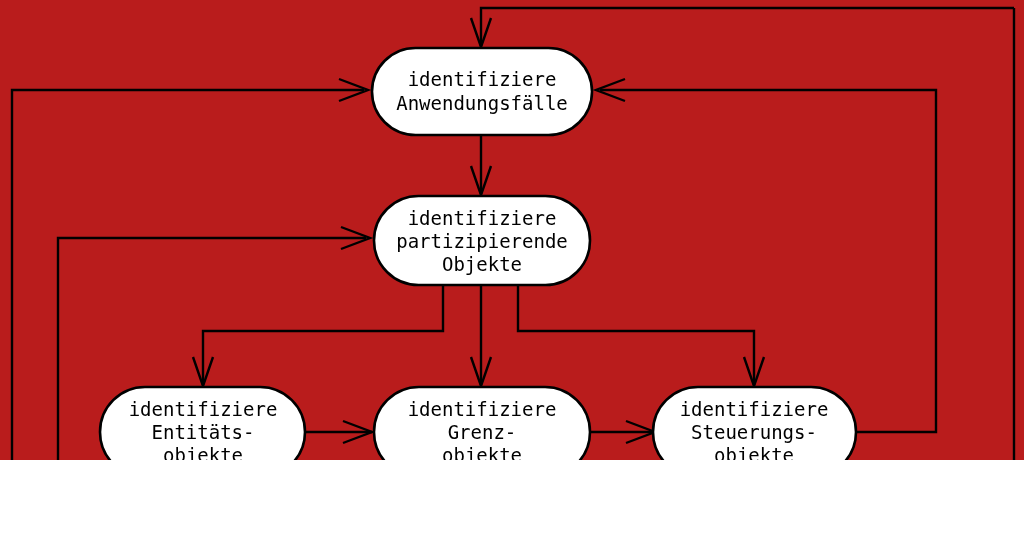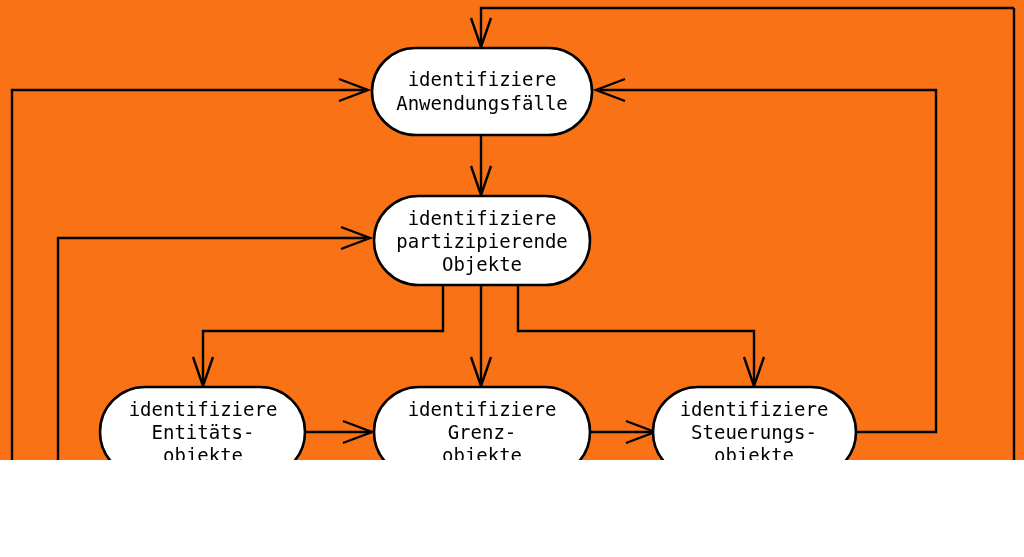--- a/index.html
+++ b/index.html
@@ -7,21 +7,21 @@
     padding: 0;
     background: #ffffff;
   }
   body {
     font-family: "DejaVu Sans Mono", monospace;
   }
   #diagram-root {
     position: relative;
     width: 1024px;
     height: 460px;
-    background: #f97316;
+    background: #b91c1c;
     overflow: hidden;
   }
   #flow-svg {
     display: block;
     width: 1024px;
     height: 557px;
   }
   .node-shape {
     fill: #ffffff;
     stroke: #000000;

